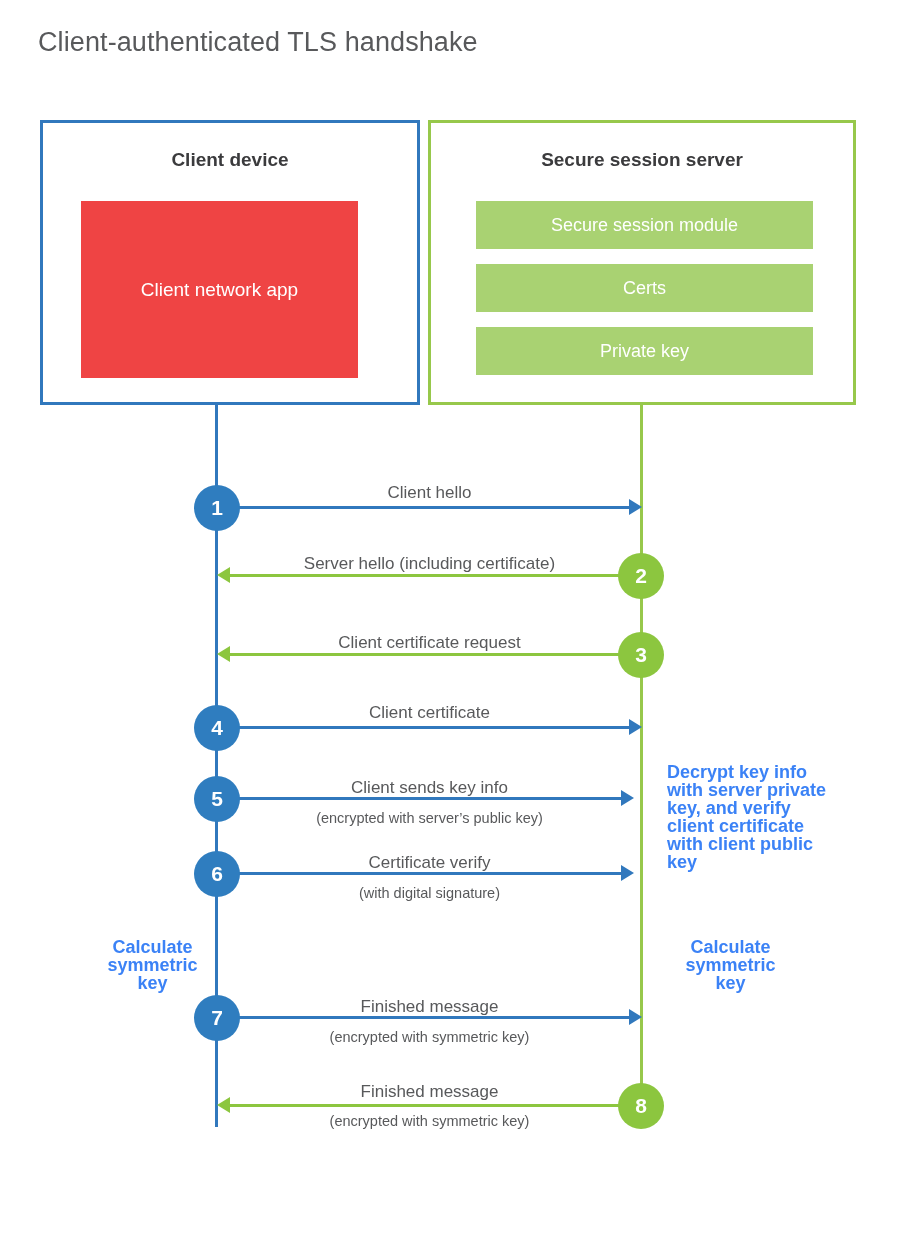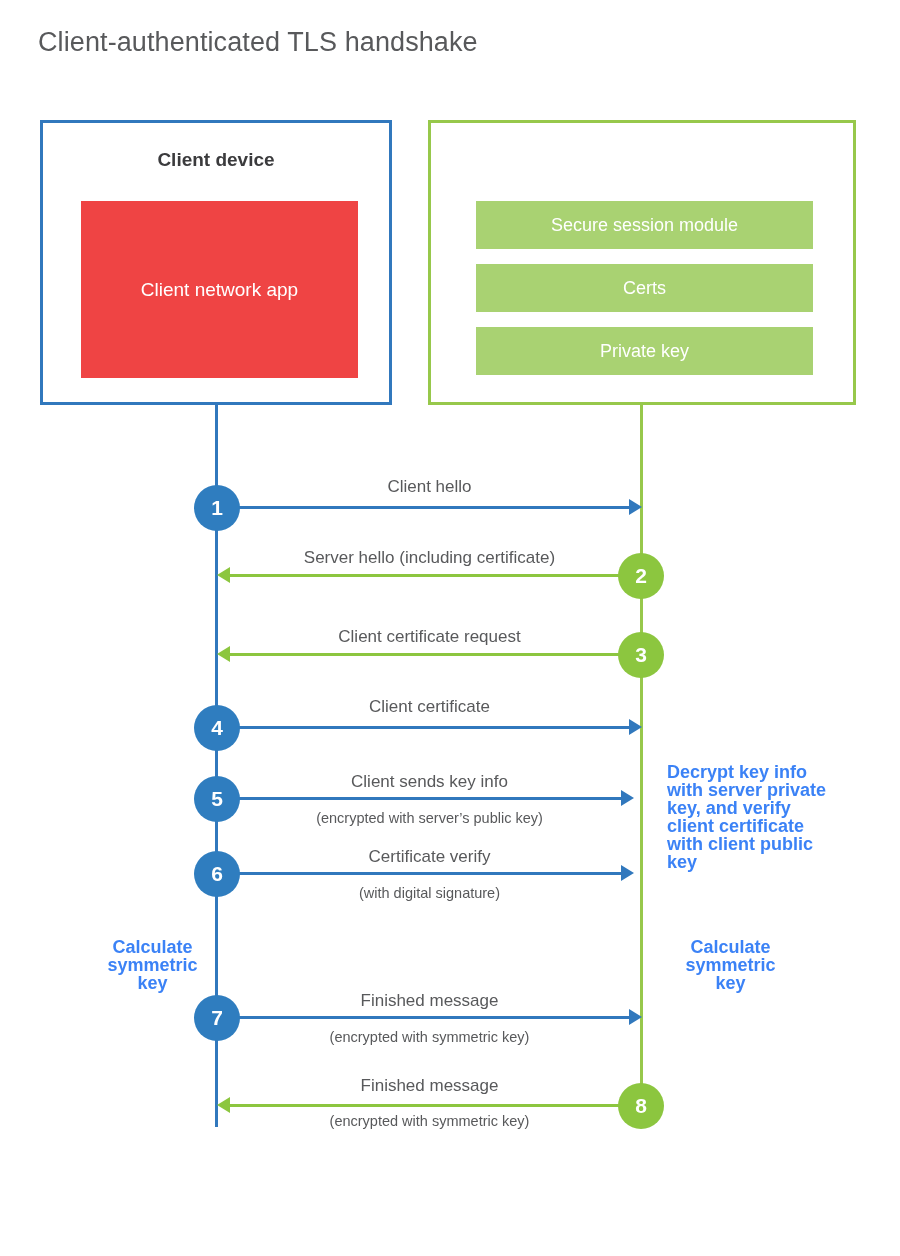--- a/index.html
+++ b/index.html
@@ -35,21 +35,21 @@
 
   
   .actor-box {
     position: absolute;
     background: #ffffff;
     box-sizing: border-box;
   }
   .actor-box.client {
     left: 40px;
     top: 120px;
-    width: 352px;
+    width: 380px;
     height: 285px;
     border: 3px solid #3178bd;
   }
   .actor-box.server {
     left: 428px;
     top: 120px;
     width: 428px;
     height: 285px;
     border: 3px solid #97c84b;
   }
@@ -136,20 +136,21 @@
   .step-circle.blue { background: #2f7dbf; }
   .step-circle.green { background: #8cc63f; }
 
   
   .msg-label {
     position: absolute;
     font-size: 17px;
     color: #58595b;
     text-align: center;
     white-space: nowrap;
+    margin-top: 6px;
   }
   .msg-sublabel {
     position: absolute;
     font-size: 14.5px;
     color: #58595b;
     text-align: center;
     white-space: nowrap;
   }
   .side-note {
     position: absolute;
@@ -168,20 +169,21 @@
 <div id="canvas">
 
   <div class="page-title">Client-authenticated TLS handshake</div>
 
   <div class="actor-box client">
     <div class="actor-title">Client device</div>
     <div class="inner-box blue">Client network app</div>
   </div>
 
   <div class="actor-box server">
+    <div class="actor-title">Secure session server</div>
     <div class="inner-box green green-1">Secure session module</div>
     <div class="inner-box green green-3">Private key</div>
     <div class="inner-box green green-2">Certs</div>
   </div>
 
   <div class="lifeline client" style="top:405px; height:722px;"></div>
   <div class="lifeline server" style="top:405px; height:700px;"></div>
 
   <div class="msg-label" style="left:217px; top:477px; width:425px;">Client hello</div>
   <div class="msg-line blue" style="left:217px; top:506px; width:412px;"></div>

